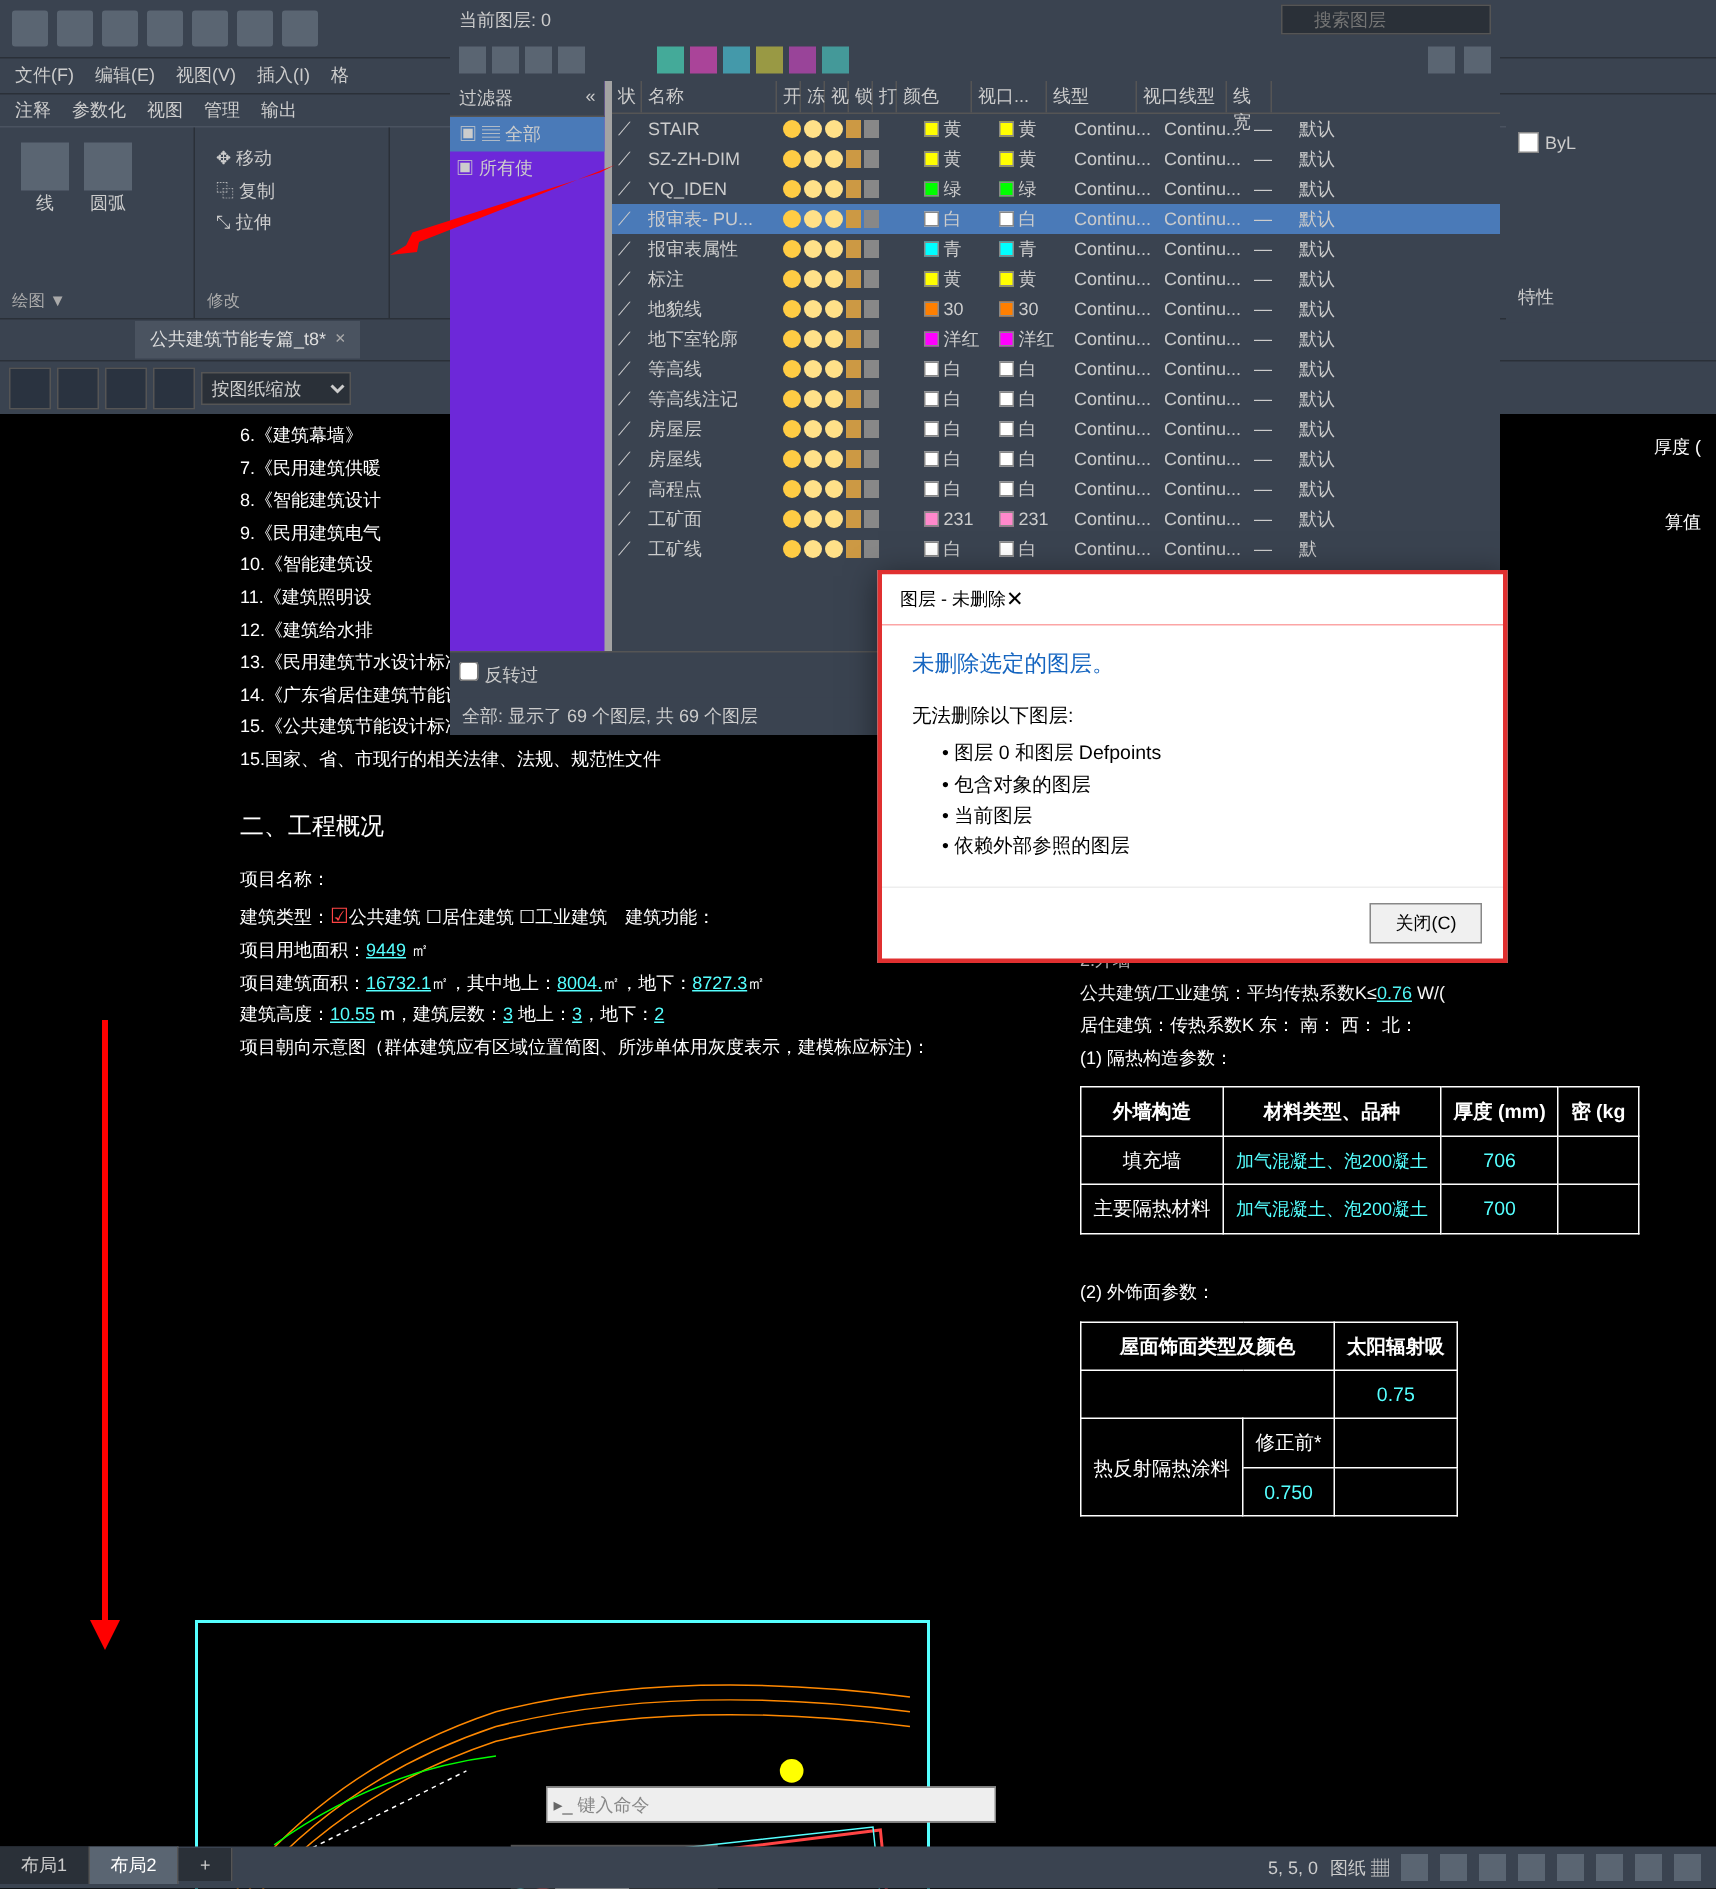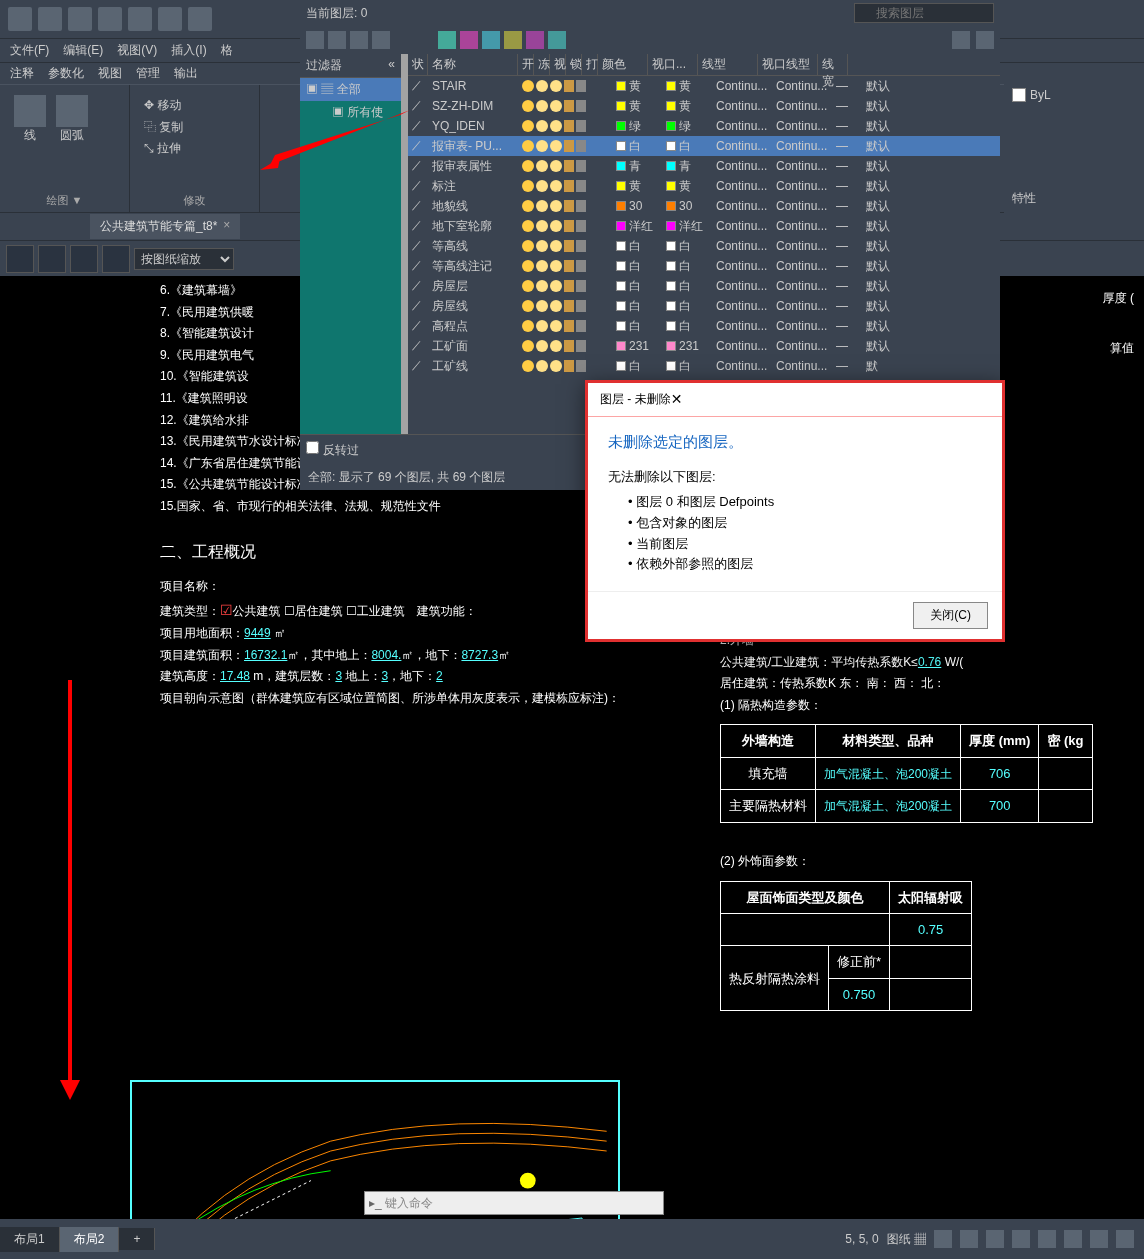--- a/index.html
+++ b/index.html
@@ -3,36 +3,36 @@
 <meta charset="utf-8">
 <style>
 *{margin:0;padding:0;box-sizing:border-box;font-family:"Microsoft YaHei",SimSun,sans-serif;font-size:12px}
 body{background:#000;width:1144px;height:1259px;position:relative;overflow:hidden;color:#ccc}
 .topbar{background:#3a4350;height:38px;display:flex;align-items:center;padding:0 8px;gap:6px}
 .topbar .ico{width:24px;height:24px;background:#5a6572;border-radius:2px}
 .menubar{background:#3a4350;height:24px;display:flex;align-items:center;padding:0 4px;gap:2px;border-top:1px solid #2a3038}
 .menubar span{padding:2px 6px;color:#ccc}
 .ribbon{background:#3a4350;height:128px;display:flex;border-top:1px solid #4a5360}
 .ribbon-panel{border-right:1px solid #2a3038;padding:4px 8px;display:flex;flex-direction:column;justify-content:space-between}
-.ribbon-label{color:#aaa;text-align:center;font-size:11px}
+.ribbon-label{color:#aaa;text-align:left;font-size:11px}
 .tabbar{background:#3a4350;height:28px;display:flex;align-items:center;border-top:1px solid #2a3038}
 .tab{background:#4a5360;padding:4px 10px;color:#ddd;display:flex;align-items:flex-start;gap:6px}
 .tab .close{color:#aaa}
 .toolbar2{background:#3a4350;height:36px;display:flex;align-items:center;gap:4px;padding:0 6px;border-top:1px solid #2a3038}
 .toolbar2 .box{width:28px;height:28px;background:#2a3340;border:1px solid #555}
 .toolbar2 select{background:#2a3038;color:#ccc;border:1px solid #555;padding:2px;width:100px}
 
 .layer-panel{position:absolute;top:0;left:295;width:700px;background:#3a4350;z-index:5}
 .layer-panel{left:300px}
 .lp-header{background:#3a4350;height:26px;display:flex;align-items:center;padding:0 6px;gap:8px}
 .lp-search{background:#2a3038;border:1px solid #555;color:#888;padding:2px 21px;width:140px;margin-left:auto}
 .lp-tools{height:28px;display:flex;align-items:center;padding:0 6px;gap:4px}
 .lp-tools .ti{width:18px;height:18px;background:#5a6572}
 .lp-body{display:flex;height:380px}
-.lp-tree{width:108px;background:#0f766e;border-right:7px solid #a3a3a3}
+.lp-tree{width:108px;background:#6d28d9;border-right:5px solid #a3a3a3}
 .lp-tree-header{background:#3a4350;padding:3px 6px;display:flex;justify-content:space-between;border-bottom:1px solid #555}
 .lp-tree-item{padding:3px 6px;color:#ccc}
 .lp-tree-item.sel{background:#4a7ab8}
 .lp-grid{flex:1;overflow:hidden}
 .lp-grid-header{display:flex;background:#3a4350;height:22px;border-bottom:1px solid #555}
 .lp-grid-header>div{padding:2px 4px;border-right:1px solid #555;color:#ccc}
 .lp-row{display:flex;height:20px;align-items:center;position:relative}
 .lp-row.sel{background:#4a7ab8}
 .lp-row>div{padding:0 4px;overflow:hidden;white-space:nowrap}
 .col-status{width:20px}
@@ -79,21 +79,21 @@
 .siteplan{position:absolute;left:130px;top:800px;width:490px;height:280px;border:2px solid #5ff}
 .siteplan svg{width:100%;height:100%}
 
 .right-panel{position:absolute;top:80px;right:0;width:140px;background:#3a4350;padding:4px}
 .right-panel .item{padding:4px;display:flex;align-items:center;gap:4px}
 .right-panel .sw{width:14px;height:14px;background:#fff;border:1px solid #888}
 
 .arrow1{position:absolute;top:110px;left:250px;width:160px;height:60px;z-index:30}
 .arrow2{position:absolute;top:680px;left:50px;width:40px;height:420px;z-index:30}
 
-.statusbar{position:absolute;bottom:0;left:0;right:0;height:40px;background:#3a4350;display:flex;align-items:center}
+.statusbar{position:absolute;bottom:0;left:0;right:0;height:28px;background:#3a4350;display:flex;}
 .layout-tabs{display:flex;height:24px;align-items:center}
 .layout-tab{padding:4px 14px;background:#2a3038;color:#ccc;border-right:1px solid #555}
 .layout-tab.active{background:#5a6572;color:#fff}
 .sb-right{margin-left:auto;display:flex;align-items:center;gap:8px;padding-right:10px;color:#ccc}
 .sb-right .ico{width:18px;height:18px;background:#5a6572}
 .cmdline{position:absolute;bottom:44px;left:364px;width:300px;height:24px;background:#eee;display:flex;align-items:center;padding:0 4px;color:#888;border:1px solid #888}
 
 .hscroll{position:absolute;top:412px;left:300px;width:285px;height:16px;background:#2a3038;display:flex;align-items:center}
 .hscroll .thumb{width:70px;height:12px;background:#5a6572;margin-left:4px}
 .vscroll{position:absolute;top:52px;left:980px;width:16px;height:370px;background:#2a3038}
@@ -189,21 +189,21 @@
       <div class="ti"></div>
     </div>
   </div>
   <div class="lp-body">
     <div class="lp-tree">
       <div class="lp-tree-header">
         <span>过滤器</span>
         <span>«</span>
       </div>
       <div class="lp-tree-item sel">▣ ▤ <span>全部</span></div>
-      <div class="lp-tree-item" style="padding-left:32px">▣ <span>所有使</span></div>
+      <div class="lp-tree-item" style="padding-left:4px">▣ <span>所有使</span></div>
     </div>
     <div class="lp-grid">
       <div class="lp-grid-header">
         <div class="col-status">状</div>
         <div class="col-name">名称</div>
         <div style="width:16px">开</div>
         <div style="width:16px">冻</div>
         <div style="width:16px">视</div>
         <div style="width:16px">锁</div>
         <div style="width:16px">打</div>
@@ -525,21 +525,21 @@
     <div class="line">12.《建筑给水排</div>
     <div class="line">13.《民用建筑节水设计标准》GB50555</div>
     <div class="line">14.《广东省居住建筑节能设计标准》DBJ/T15-133</div>
     <div class="line">15.《公共建筑节能设计标准》（广东省实施细则）DBJ15-51</div>
     <div class="line">15.国家、省、市现行的相关法律、法规、规范性文件</div>
     <div class="sec">二、工程概况</div>
     <div class="line">项目名称：</div>
     <div class="line"><span>建筑类型：</span><span class="red-chk">☑</span><span>公共建筑</span> <span>☐居住建筑</span> <span>☐工业建筑</span>　<span>建筑功能：</span></div>
     <div class="line"><span>项目用地面积：</span><span class="u">9449</span><span> ㎡</span></div>
     <div class="line"><span>项目建筑面积：</span><span class="u">16732.1</span><span>㎡，其中地上：</span><span class="u">8004.</span><span>㎡，地下：</span><span class="u">8727.3</span><span>㎡</span></div>
-    <div class="line"><span>建筑高度：</span><span class="u">17.48</span><span> m，建筑层数：</span><span class="u">3</span><span>   地上：</span><span class="u">3</span><span>，地下：</span><span class="u">2</span></div>
+    <div class="line"><span>建筑高度：</span><span class="u">10.55</span><span> m，建筑层数：</span><span class="u">3</span><span>   地上：</span><span class="u">3</span><span>，地下：</span><span class="u">2</span></div>
     <div class="line">项目朝向示意图（群体建筑应有区域位置简图、所涉单体用灰度表示，建模栋应标注)：</div>
   </div>
 
   <div class="doc-right">
     <div>2.外墙</div>
     <div><span>公共建筑/工业建筑：平均传热系数K≤</span><span class="u">0.76</span><span> W/(</span></div>
     <div>居住建筑：传热系数K 东：   南：   西：   北：</div>
     <div>(1) 隔热构造参数：</div>
     <table class="doc-table">
       <tbody>

